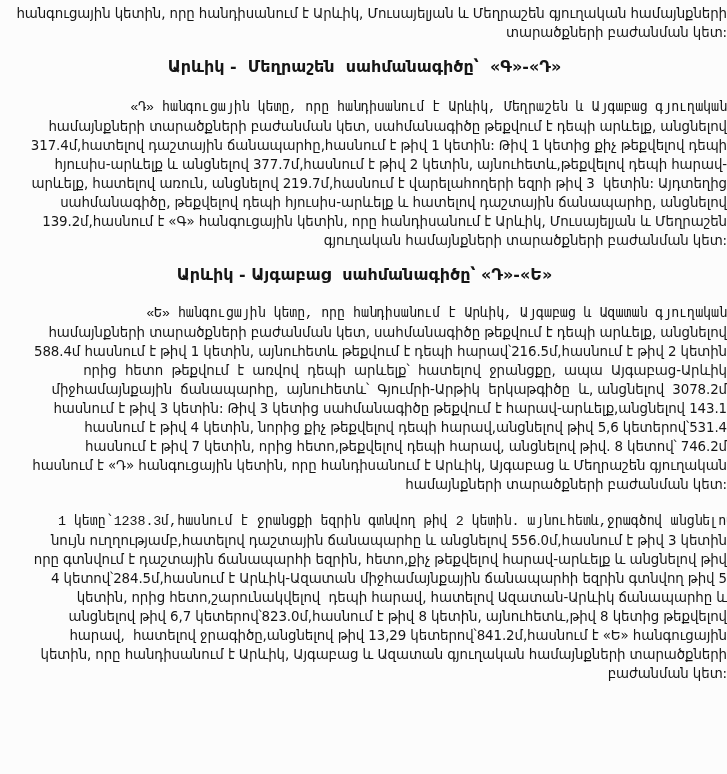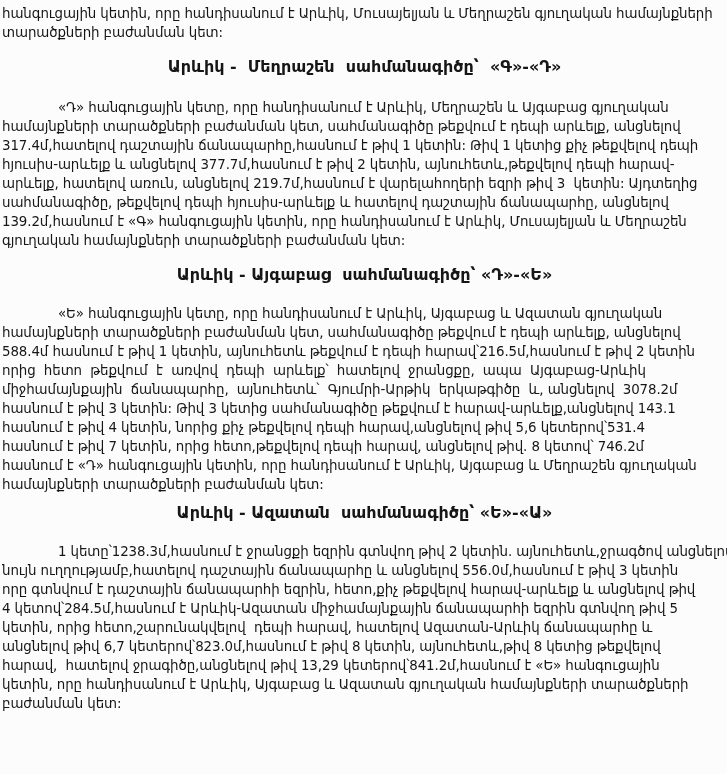--- a/index.html
+++ b/index.html
@@ -2,27 +2,27 @@
 <html><head>
 <meta charset="utf-8">
 <style>
   html,body{margin:0;padding:0;}
   body{
     width:727px;height:774px;overflow:hidden;
     background:#fcfcfc;color:#161616;
     font-family:"DejaVu Sans",sans-serif;
   }
   .page{padding:4px 0 0 2px;width:725px;}
-  .para{margin:0;}
+  .para{margin:0;text-align:right;}
   .line{
     white-space:pre;overflow:hidden;
     height:19px;line-height:19px;font-size:13.4px;
     letter-spacing:-0.1px;
   }
-  .para.indent .line:first-child{padding-left:56px;}
+  .para.indent .line:first-child{padding-left:56px;font-family:Liberation Mono, monospace;}
   .heading{
     text-align:center;font-weight:bold;
     font-size:16px;height:22px;line-height:22px;
     margin:0;white-space:pre;overflow:hidden;
   }
   #h1{margin-top:14px;}
   #p1{margin-top:20px;}
   #h2{margin-top:14px;}
   #p2{margin-top:18px;}
   #h3{margin-top:8px;}
@@ -62,21 +62,20 @@
         <div class="line">միջհամայնքային  ճանապարհը,  այնուհետև՝  Գյումրի-Արթիկ  երկաթգիծը  և, անցնելով  3078.2մ</div>
         <div class="line">հասնում է թիվ 3 կետին: Թիվ 3 կետից սահմանագիծը թեքվում է հարավ-արևելք,անցնելով 143.1</div>
         <div class="line">հասնում է թիվ 4 կետին, նորից քիչ թեքվելով դեպի հարավ,անցնելով թիվ 5,6 կետերով՝531.4</div>
         <div class="line">հասնում է թիվ 7 կետին, որից հետո,թեքվելով դեպի հարավ, անցնելով թիվ. 8 կետով՝ 746.2մ</div>
         <div class="line">հասնում է «Դ» հանգուցային կետին, որը հանդիսանում է Արևիկ, Այգաբաց և Մեղրաշեն գյուղական</div>
         <div class="line">համայնքների տարածքների բաժանման կետ:</div>
       </div>
   </section>
 
   <section>
-    <h2 class="heading" id="h3">Արևիկ - Ազատան  սահմանագիծը՝ «Ե»-«Ա»</h2>
     <div class="para indent" id="p3">
         <div class="line">1 կետը՝1238.3մ,հասնում է ջրանցքի եզրին գտնվող թիվ 2 կետին. այնուհետև,ջրագծով անցնելով</div>
         <div class="line">նույն ուղղությամբ,հատելով դաշտային ճանապարհը և անցնելով 556.0մ,հասնում է թիվ 3 կետին</div>
         <div class="line">որը գտնվում է դաշտային ճանապարհի եզրին, հետո,քիչ թեքվելով հարավ-արևելք և անցնելով թիվ</div>
         <div class="line">4 կետով՝284.5մ,հասնում է Արևիկ-Ազատան միջհամայնքային ճանապարհի եզրին գտնվող թիվ 5</div>
         <div class="line">կետին, որից հետո,շարունակվելով  դեպի հարավ, հատելով Ազատան-Արևիկ ճանապարհը և</div>
         <div class="line">անցնելով թիվ 6,7 կետերով՝823.0մ,հասնում է թիվ 8 կետին, այնուհետև,թիվ 8 կետից թեքվելով</div>
         <div class="line">հարավ,  հատելով ջրագիծը,անցնելով թիվ 13,29 կետերով՝841.2մ,հասնում է «Ե» հանգուցային</div>
         <div class="line">կետին, որը հանդիսանում է Արևիկ, Այգաբաց և Ազատան գյուղական համայնքների տարածքների</div>
         <div class="line">բաժանման կետ:</div>

